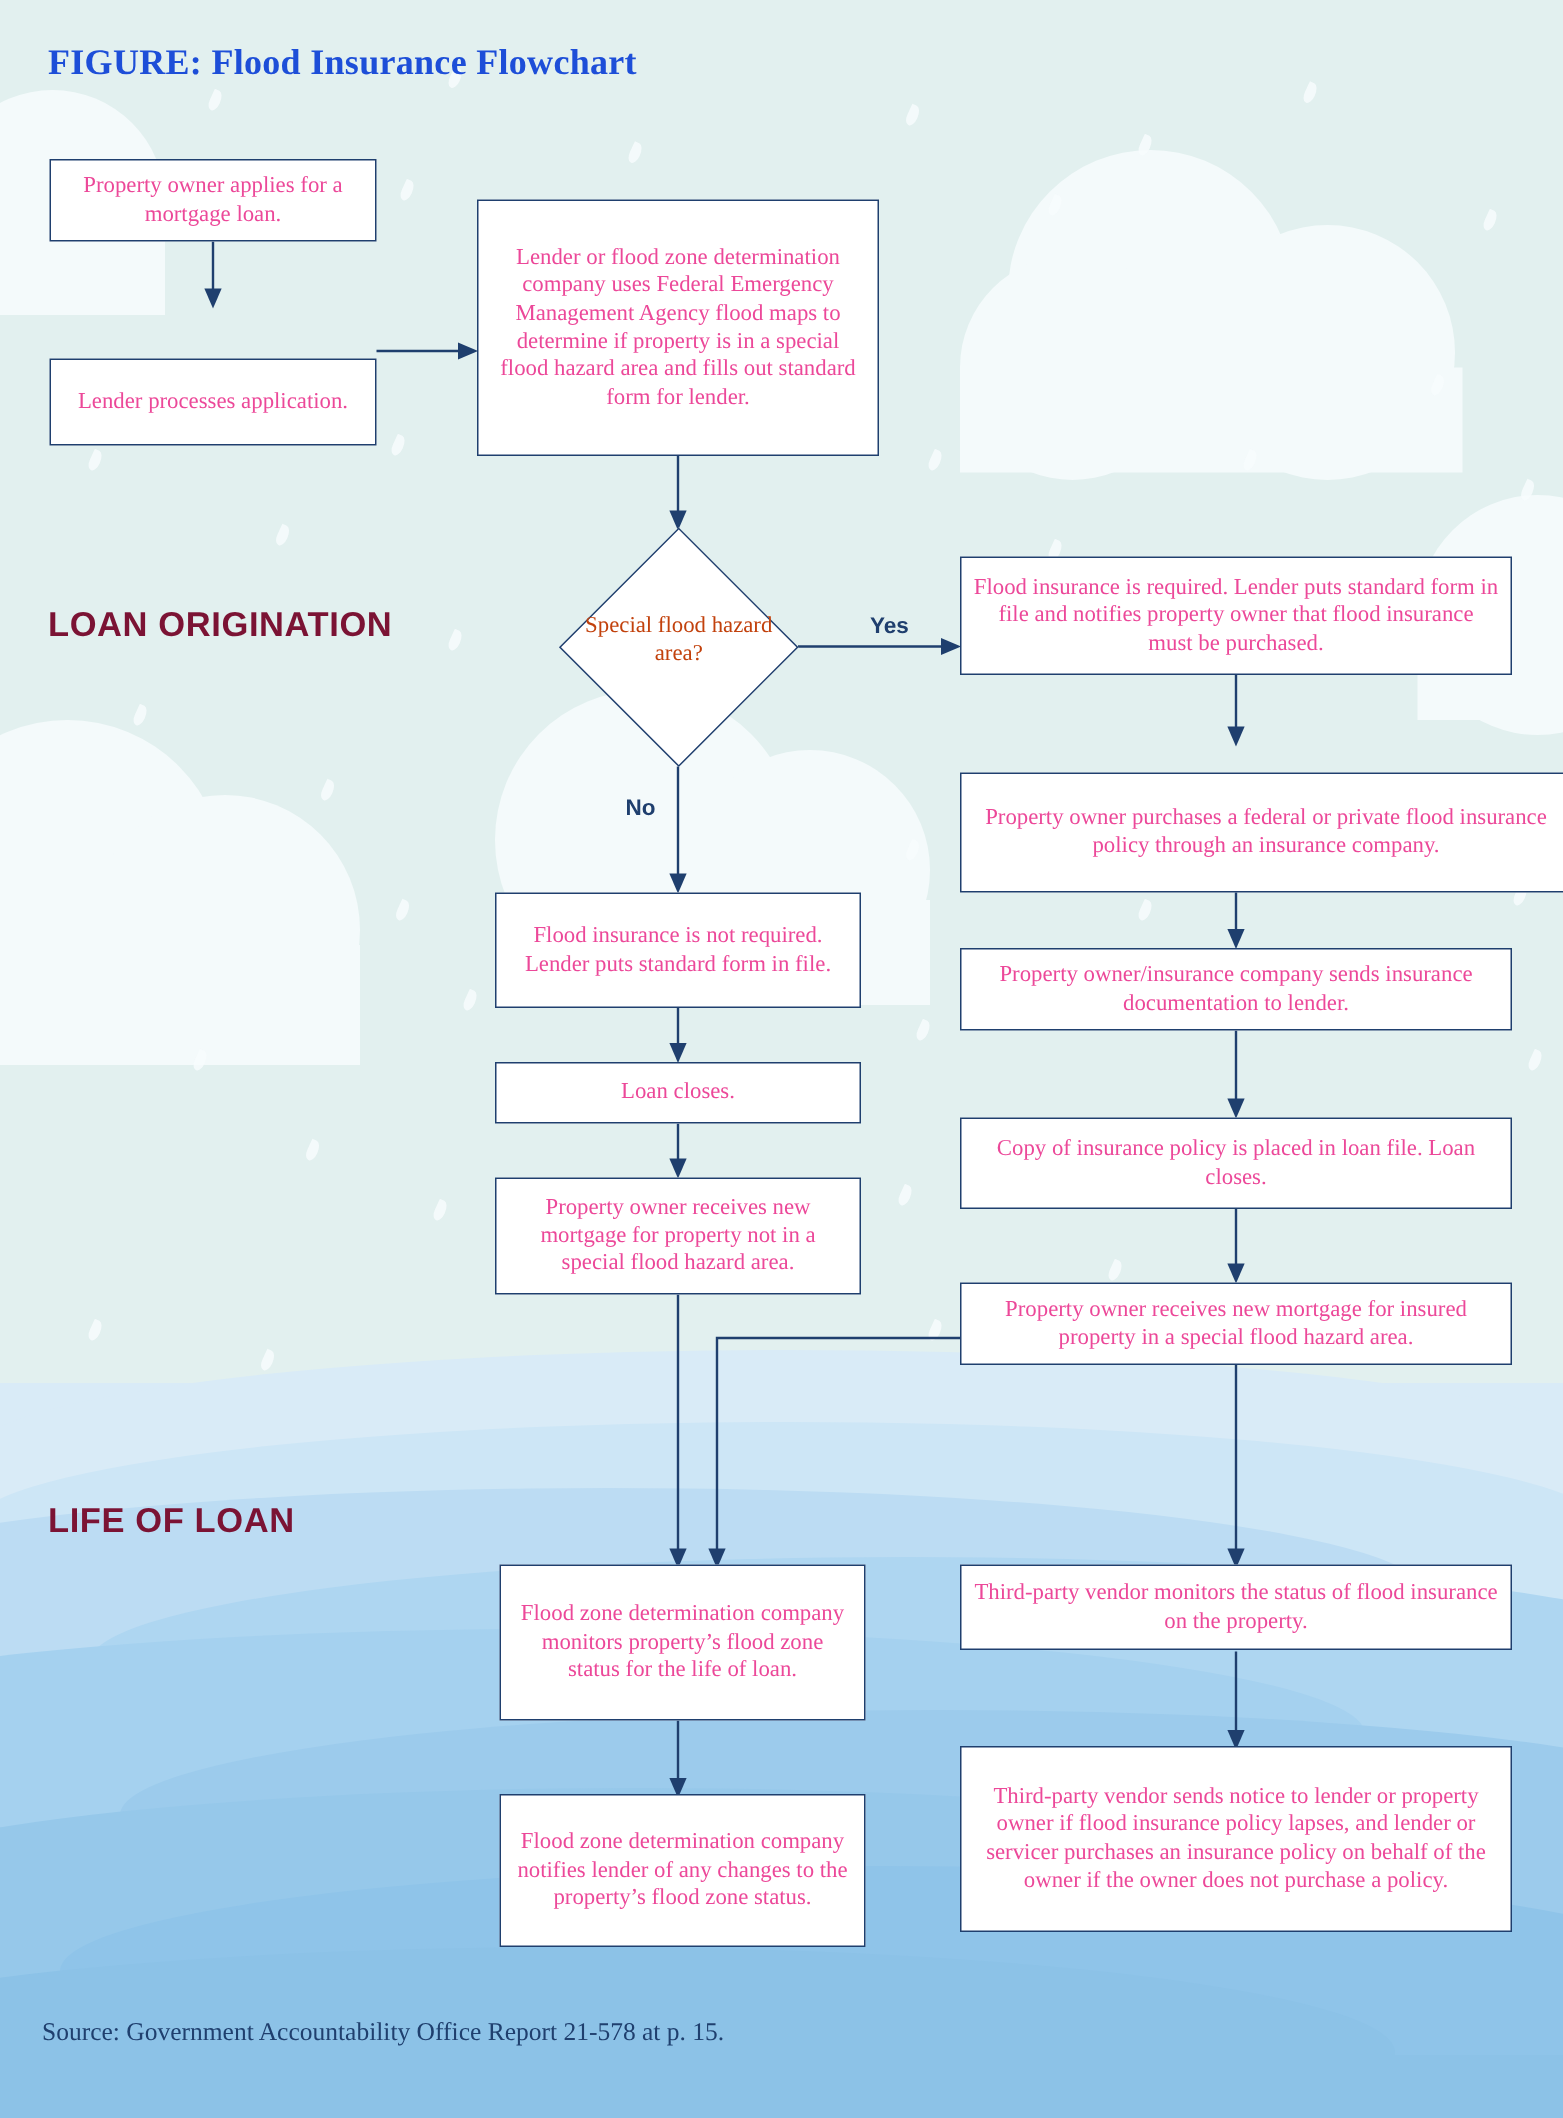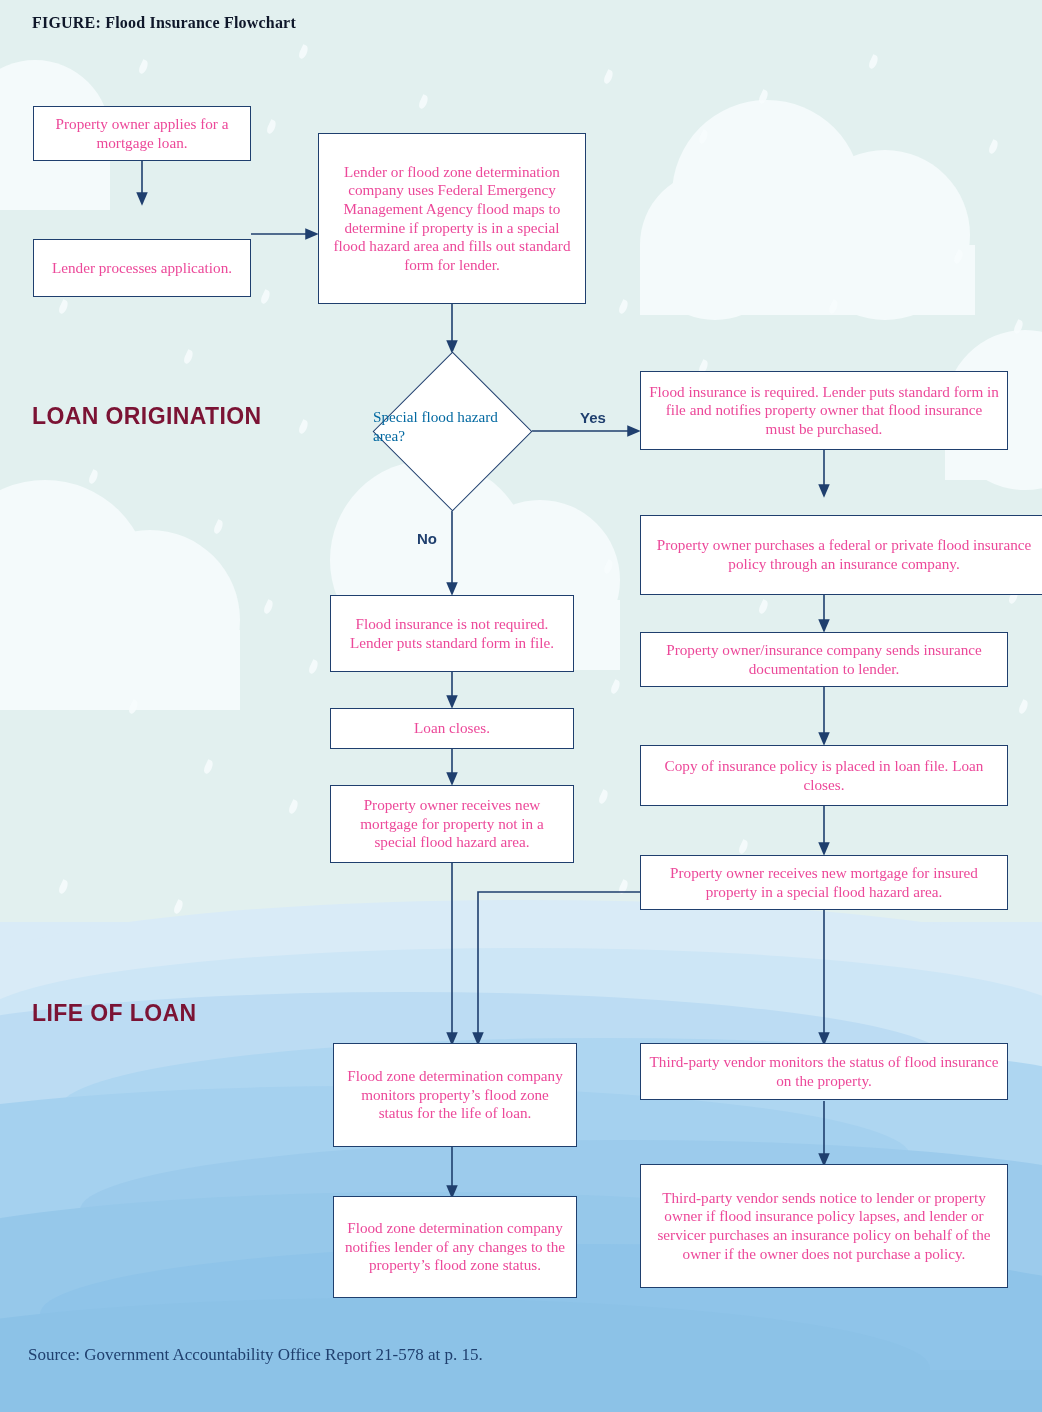--- a/index.html
+++ b/index.html
@@ -34,31 +34,31 @@
     font-size:15.2px;
     padding:4px 8px;
   }
   .diamond{
     position:absolute;box-sizing:border-box;
     width:113px;height:113px;
     background:#ffffff;border:1.4px solid #1f3f6e;
     transform:rotate(45deg);
   }
   .diamond-label{
-    position:absolute;color:#0369a1;font-size:15.2px;line-height:1.25;
-    text-align:left;
+    position:absolute;color:#c2410c;font-size:15.2px;line-height:1.25;
+    text-align:center;
   }
   .edge-label{
     position:absolute;font-family:"Liberation Sans",sans-serif;
     font-weight:bold;font-size:15px;color:#1f3f6e;
   }
   .title{
-    position:absolute;left:32px;top:14px;
+    position:absolute;left:32px;top:29px;
     font-family:"Liberation Serif",serif;font-weight:bold;
-    font-size:16px;color:#0f172a;letter-spacing:.2px;
+    font-size:24px;color:#1d4ed8;letter-spacing:.2px;
   }
   .phase{
     position:absolute;font-family:"Liberation Sans",sans-serif;
     font-weight:bold;font-size:23px;color:#7b1334;letter-spacing:.4px;
   }
   .source{
     position:absolute;left:28px;top:1345px;
     font-size:17px;color:#1f3f6e;
   }
   svg.links{position:absolute;left:0;top:0;width:1042px;height:1412px;}

